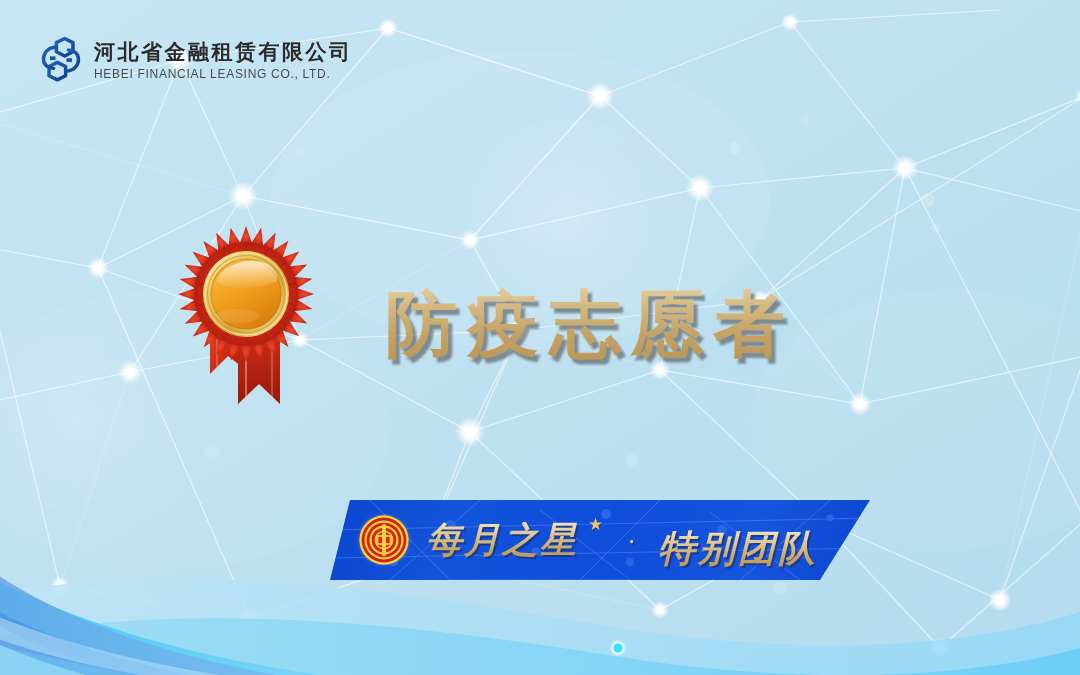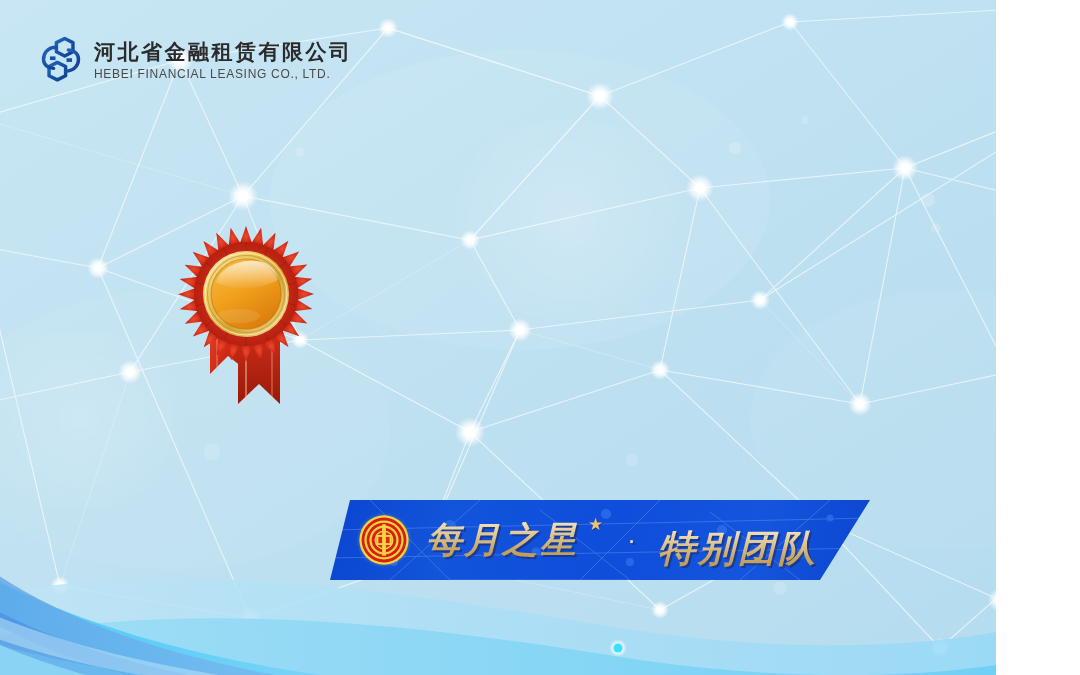--- a/index.html
+++ b/index.html
@@ -4,21 +4,21 @@
 <title>防疫志愿者</title>
 <style>
   * { margin:0; padding:0; box-sizing:border-box; }
   html, body {
     width:1080px; height:675px;
     overflow:hidden;
     font-family:"Liberation Sans", sans-serif;
   }
   #stage {
     position:relative;
-    width:996px; height:675px;
+    width:1080px; height:675px;
     background:linear-gradient(160deg,#c3e3f2 0%,#bfe1f1 35%,#c6e6f4 70%,#b9dff0 100%);
     overflow:hidden;
   }
 
   
   .bg-svg { position:absolute; left:0; top:0; width:1080px; height:675px; }
   .bg-glow {
     position:absolute; border-radius:50%;
     background:radial-gradient(circle,rgba(255,255,255,.55) 0%,rgba(255,255,255,0) 70%);
     pointer-events:none;
@@ -396,20 +396,21 @@
       <circle r="41" fill="none" stroke="#fff4cd" stroke-width="1" opacity=".75"></circle>
 
       <circle r="35" fill="url(#medG)"></circle>
       <circle r="35" fill="none" stroke="#b96a06" stroke-width="1.2" opacity=".5"></circle>
 
       <path d="M-30 -12 C -24 -30, 0 -36, 16 -32 C 26 -29, 31 -22, 32 -14 C 14 -4, -12 -2, -30 -12 Z" fill="url(#glossG)"></path>
       <ellipse cx="-8" cy="22" rx="22" ry="7" fill="#ffffff" opacity=".1"></ellipse>
     </g>
   </svg>
 
+  <div id="main-title">防疫志愿者</div>
 
   <div id="banner">
     <div id="banner-shape">
       <svg id="banner-net" viewBox="0 0 540 80" preserveAspectRatio="none">
         <g stroke="#5f8ef0" stroke-width="1" opacity=".5" fill="none">
           <path d="M40 0 L120 80"></path>
           <path d="M150 0 L60 80"></path>
           <path d="M210 10 L300 80"></path>
           <path d="M330 0 L250 80"></path>
           <path d="M380 12 L470 80"></path>

